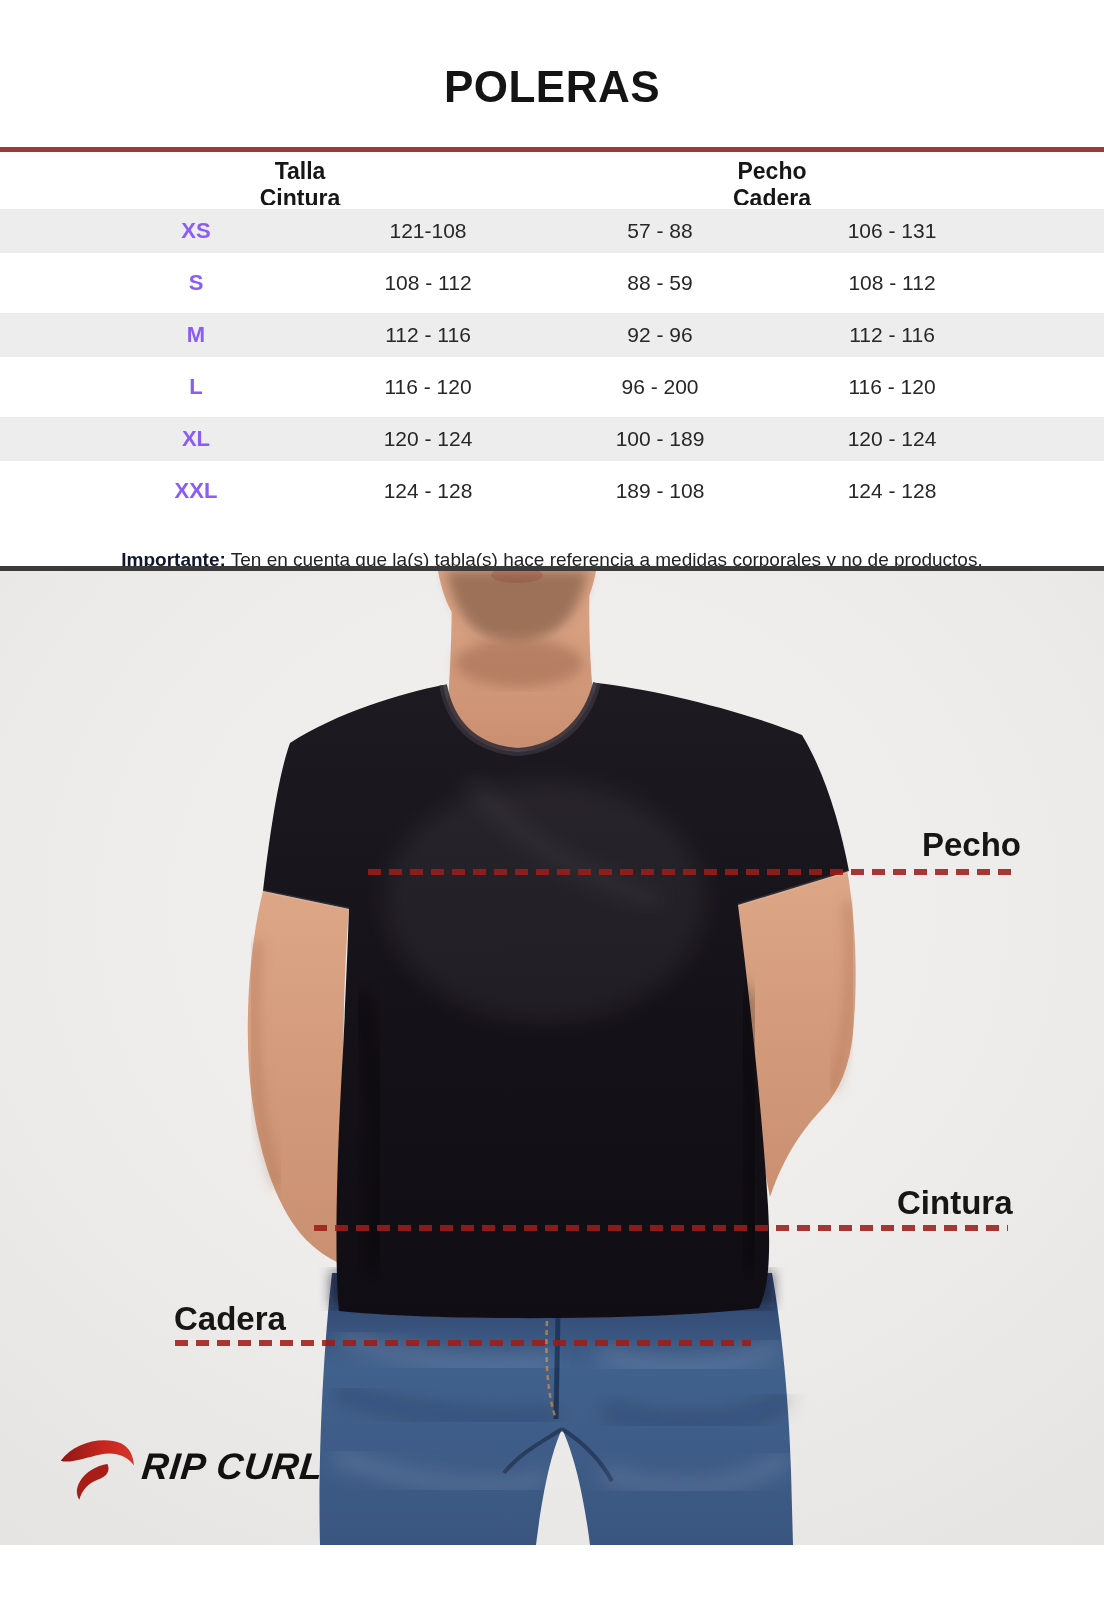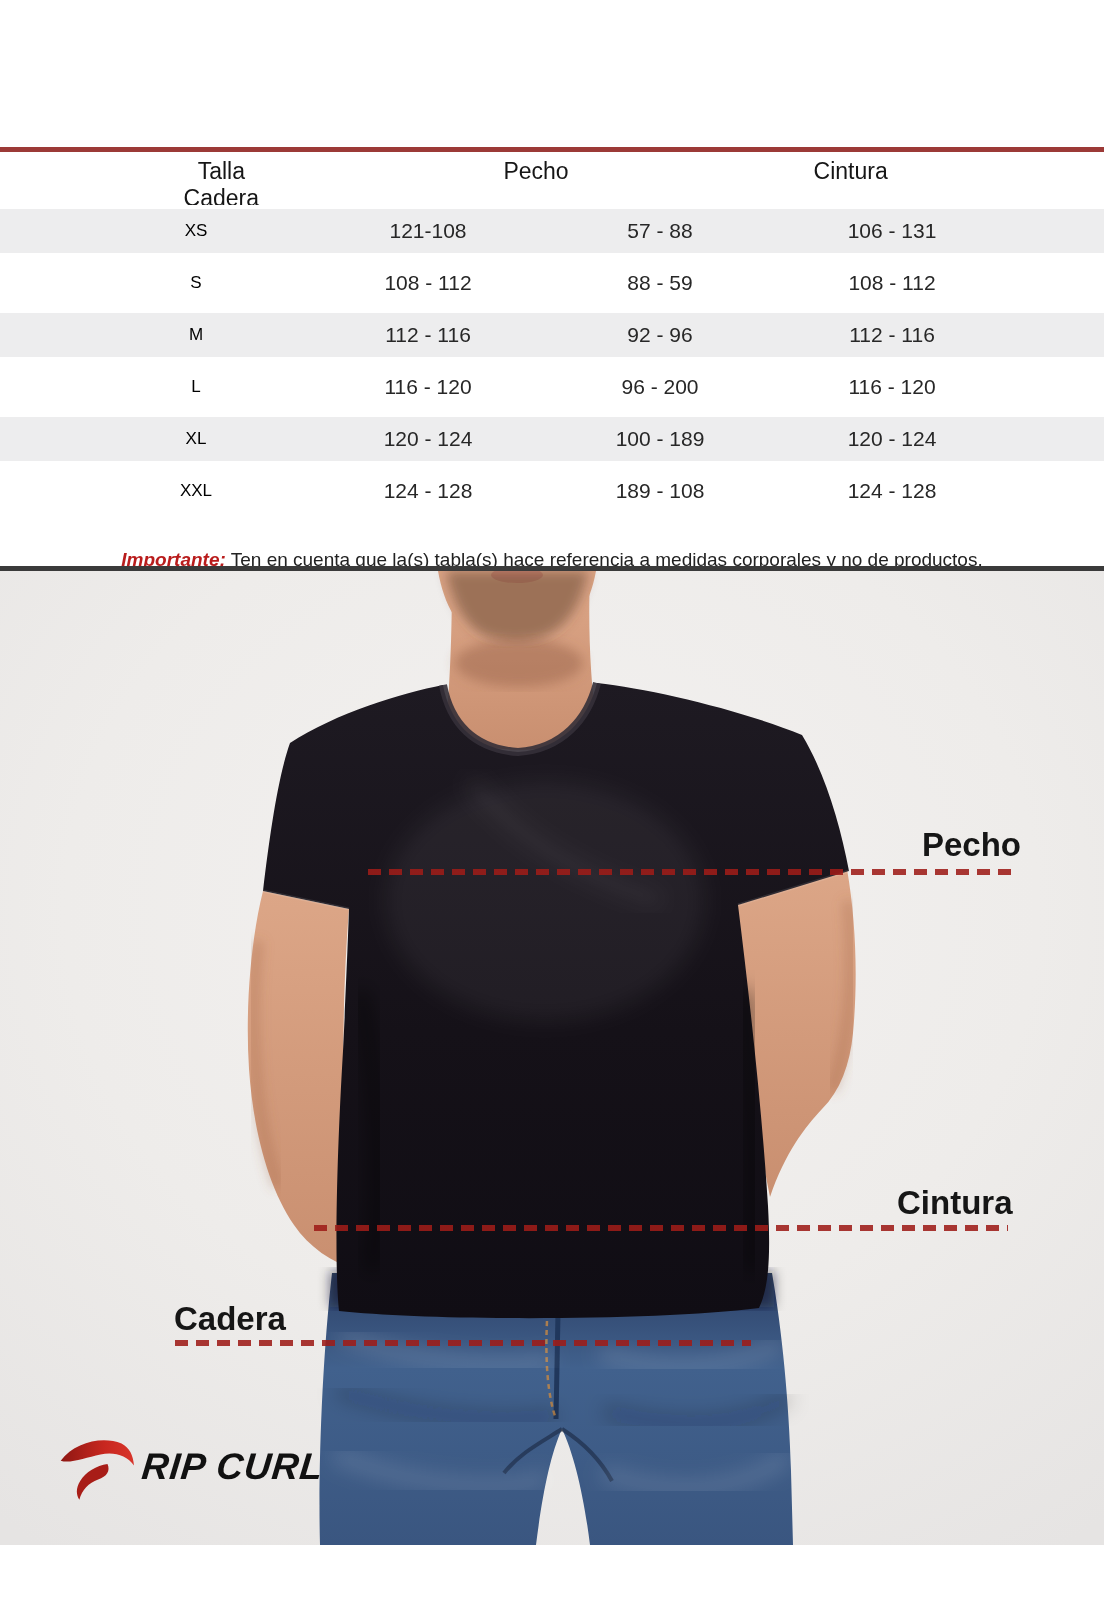--- a/index.html
+++ b/index.html
@@ -13,36 +13,36 @@
     font-size:44px;font-weight:bold;letter-spacing:.5px;color:#141414;
   }
   .subtitle{
     position:absolute;top:113px;left:0;width:100%;text-align:center;
     font-size:17px;color:#4a4a4a;
   }
   .red-rule{position:absolute;top:147px;left:0;width:100%;height:5px;background:#9c3a37;}
   .thead{
     position:absolute;top:158px;left:0;width:100%;height:47px;box-sizing:border-box;
     padding-left:64px;padding-right:96px;
-    display:grid;grid-template-columns:repeat(3,1fr);align-items:center;
-    text-align:center;font-weight:normal;font-size:23px;color:#161616;
+    display:grid;grid-template-columns:repeat(2,1fr);align-items:center;
+    text-align:center;font-weight:bold;font-size:23px;color:#161616;
   }
   .tbody{position:absolute;top:205px;left:0;width:100%;}
   .trow{
     display:grid;grid-template-columns:repeat(4,1fr);align-items:center;
     height:52px;box-sizing:border-box;padding-left:80px;padding-right:96px;
     text-align:center;font-size:21px;color:#272727;background:#ffffff;
   }
   .trow.stripe{background:#ededee;border-top:4px solid #fff;border-bottom:4px solid #fff;}
-  .cell.size{font-weight:normal;font-size:17px;color:#000000;}
+  .cell.size{font-weight:bold;font-size:22px;color:#8b5cf6;}
   .note{
     position:absolute;top:530px;left:0;width:100%;text-align:center;
     font-size:19px;color:#222;
   }
-  .note b{color:#b91c1c;font-style:italic;}
+  .note b{color:#0f172a;}
   .photo-divider{position:absolute;top:566px;left:0;width:100%;height:5px;background:#3a3a3a;}
   .photo{position:absolute;top:571px;left:0;width:1104px;height:974px;background:#edebea;}
   .photo svg{display:block;width:1104px;height:974px;}
   .measure-label{
     position:absolute;font-weight:bold;font-size:33px;color:#161616;line-height:1;
   }
   .label-pecho{left:922px;top:828px;}
   .label-cintura{left:897px;top:1186px;}
   .label-cadera{left:174px;top:1302px;}
   .dash{
@@ -58,20 +58,21 @@
   .brand-text{
     font-size:37px;font-weight:900;font-style:italic;letter-spacing:1px;color:#111;
     transform:skewX(-6deg);white-space:nowrap;
   }
 </style>
 </head>
 <body>
 
 <div class="page">
 
+  <div class="title">POLERAS</div>
   <div class="red-rule"></div>
 
   <div class="thead">
     <div class="cell">Talla</div>
     <div class="cell">Pecho</div>
     <div class="cell">Cintura</div>
     <div class="cell">Cadera</div>
   </div>
 
   <div class="tbody">

